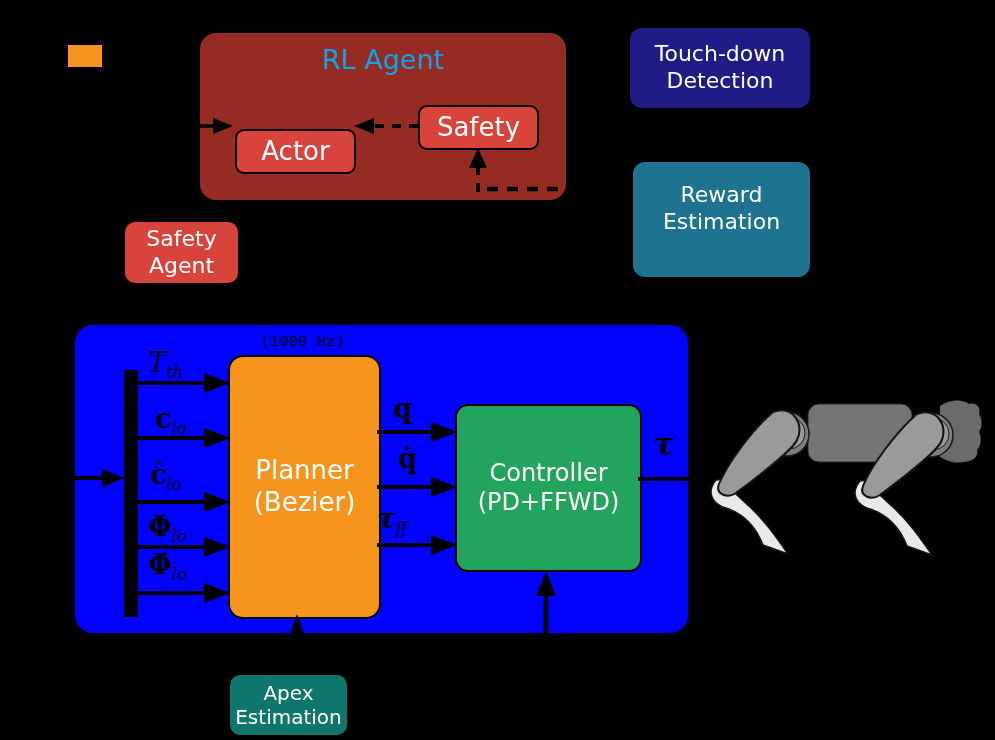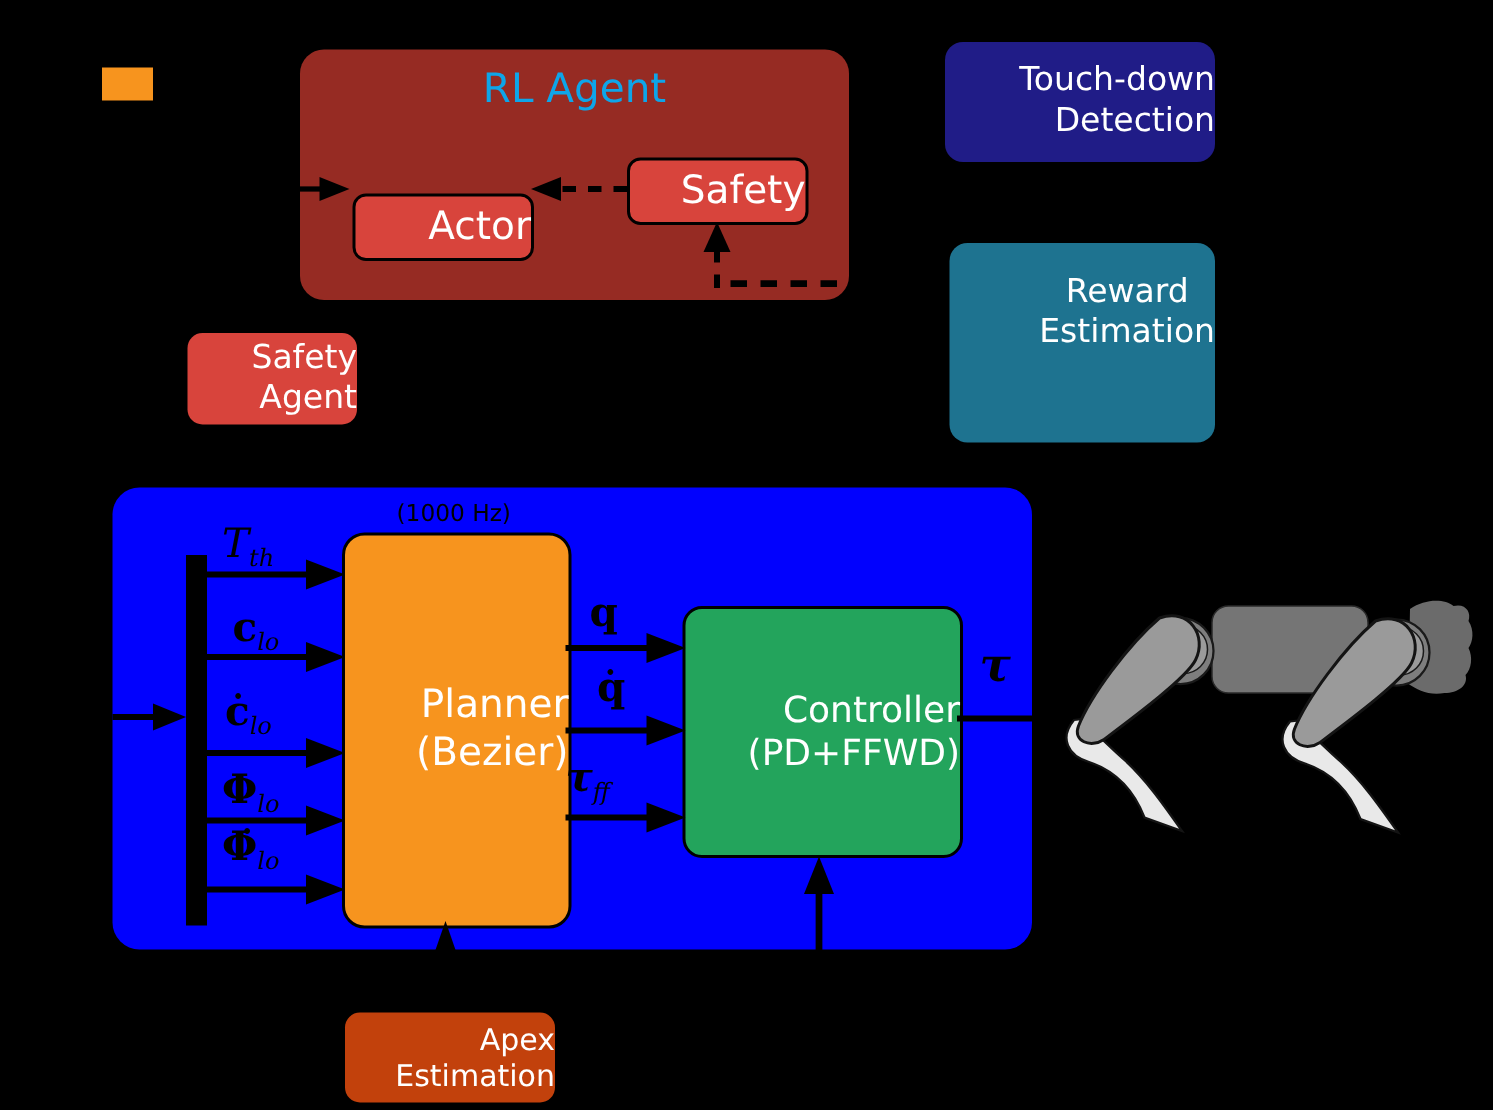--- a/index.html
+++ b/index.html
@@ -2,46 +2,46 @@
 <html><head>
 <meta charset="utf-8">
 <style>
   html,body{margin:0;padding:0;background:#000;}
   .stage{position:relative;width:995px;height:740px;background:#000;overflow:hidden;
          font-family:"DejaVu Sans",sans-serif;}
   .stage > *{position:absolute;}
 
   
   .blk{border-radius:12px;color:#fff;display:flex;flex-direction:column;
-       align-items:flex-end;justify-content:center;text-align:center;z-index:1;line-height:1.22;}
+       align-items:center;justify-content:center;text-align:center;z-index:1;line-height:1.22;}
 
   .swatch{left:68px;top:45px;width:34px;height:22px;background:#F7941E;z-index:1;}
 
   .rl-box{left:200px;top:33px;width:366px;height:167px;background:#962B23;border-radius:16px;z-index:1;}
   .rl-title{left:200px;top:44px;width:366px;text-align:center;color:#0ea5e9;font-size:27px;z-index:3;}
 
   .actor{left:235px;top:105px;width:117px;height:41px;background:#D8443C;border:2.5px solid #000;
          border-radius:9px;font-size:26px;z-index:1;margin-top:24px;}
   .critic{left:418px;top:105px;width:117px;height:41px;background:#D8443C;border:2.5px solid #000;
           border-radius:9px;font-size:26px;z-index:1;}
 
   .touchdown{left:630px;top:28px;width:180px;height:80px;background:#201C87;font-size:22px;}
-  .reward{left:633px;top:162px;width:177px;height:115px;background:#1E7390;font-size:22px;padding-bottom:18px;}
+  .reward{left:633px;top:162px;width:177px;height:115px;background:#1E7390;font-size:22px;padding-bottom:0;}
   .reward .inner{margin-bottom:22px;}
   .safety{left:125px;top:222px;width:113px;height:61px;background:#D8443C;font-size:22px;border-radius:10px;}
-  .apex{left:230px;top:675px;width:140px;height:60px;background:#c2410c;font-size:20px;border-radius:10px;}
+  .apex{left:230px;top:675px;width:117px;height:60px;background:#0f766e;font-size:20px;border-radius:10px;}
 
   .blue-box{left:75px;top:325px;width:613px;height:308px;background:#0101FE;border-radius:18px;z-index:0;}
   .planner{left:228px;top:355px;width:149px;height:260px;background:#F7941E;border:2.5px solid #000;
            border-radius:15px;font-size:26px;z-index:1;}
   .controller{left:455px;top:404px;width:183px;height:164px;background:#23A45C;border:2.5px solid #000;
               border-radius:13px;font-size:24px;z-index:1;}
 
   
-  .rate{left:240px;top:333px;width:125px;text-align:center;color:#000;font-size:15.5px;z-index:3;}
+  .rate{left:240px;top:333px;width:125px;text-align:center;color:#000;font-size:15.5px;z-index:3;font-family:Liberation Mono, monospace;}
   .mlabel{color:#000;z-index:3;font-family:"DejaVu Serif",serif;font-size:27px;white-space:nowrap;}
   .mlabel sub{font-size:16px;font-style:italic;font-weight:normal;line-height:0;text-align:center;}
   .m-it{font-style:italic;}
   .m-b{font-weight:bold;}
   .m-bi{font-weight:bold;font-style:italic;}
 
   .lbl-tth{left:148px;top:347px;}
   .lbl-clo{left:155px;top:403px;}
   .lbl-cdlo{left:150px;top:459px;}
   .lbl-philo{left:148px;top:511px;}

